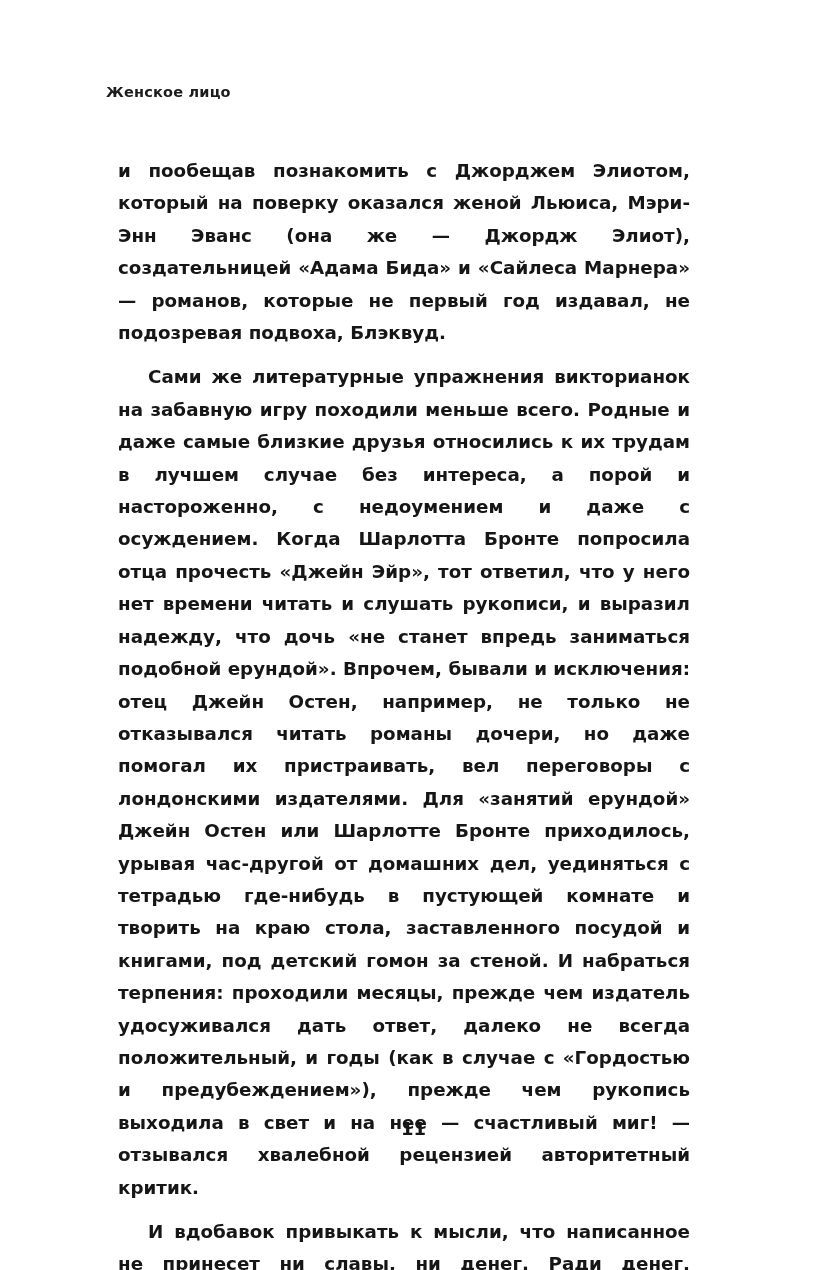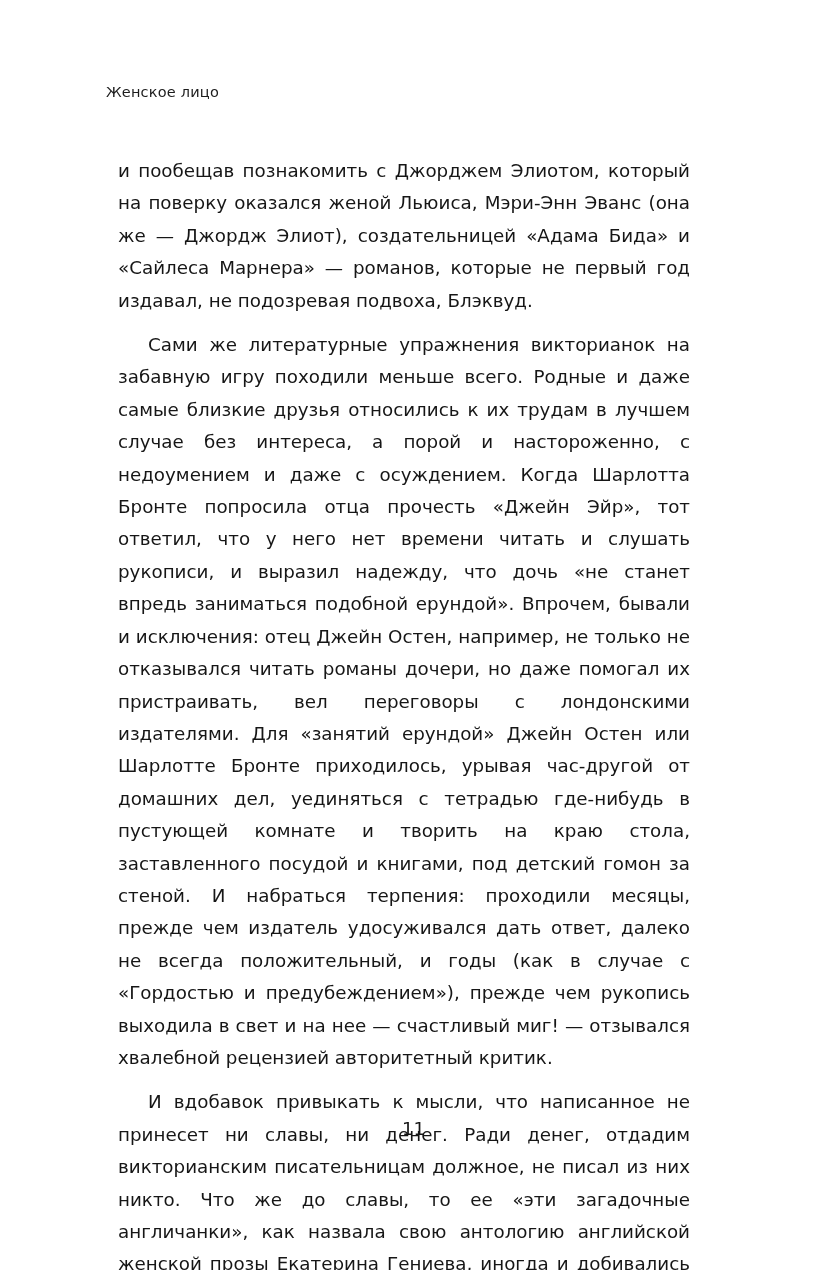--- a/index.html
+++ b/index.html
@@ -17,20 +17,21 @@
   }
   .page {
     position: absolute;
     left: 0;
     top: 0;
     width: 664px;
     height: 1270px;
     box-sizing: border-box;
     padding: 16px;
     background: #ffffff;
+    font-weight: bold;
   }
   .running-head {
     position: absolute;
     left: 106px;
     top: 84px;
     font-size: 14.5px;
     letter-spacing: 0.2px;
     color: #1c1c1c;
     font-family: "DejaVu Sans", sans-serif;
   }

